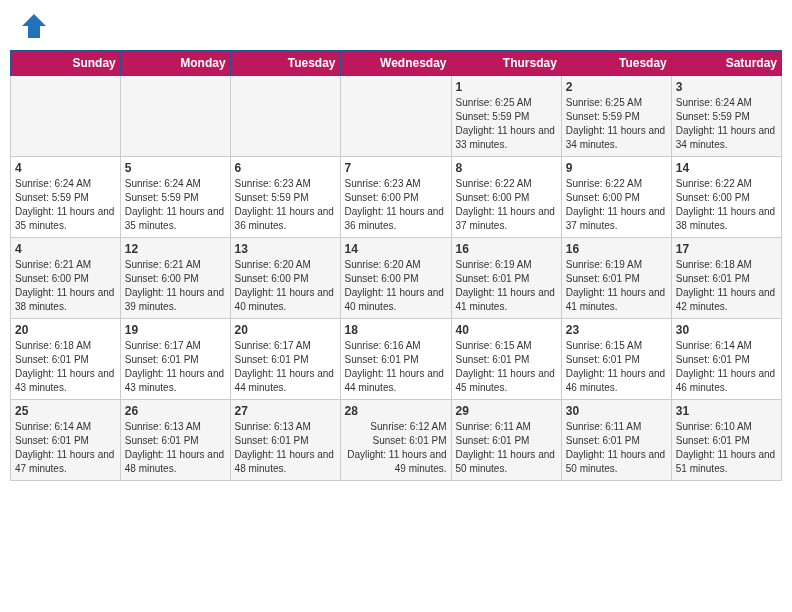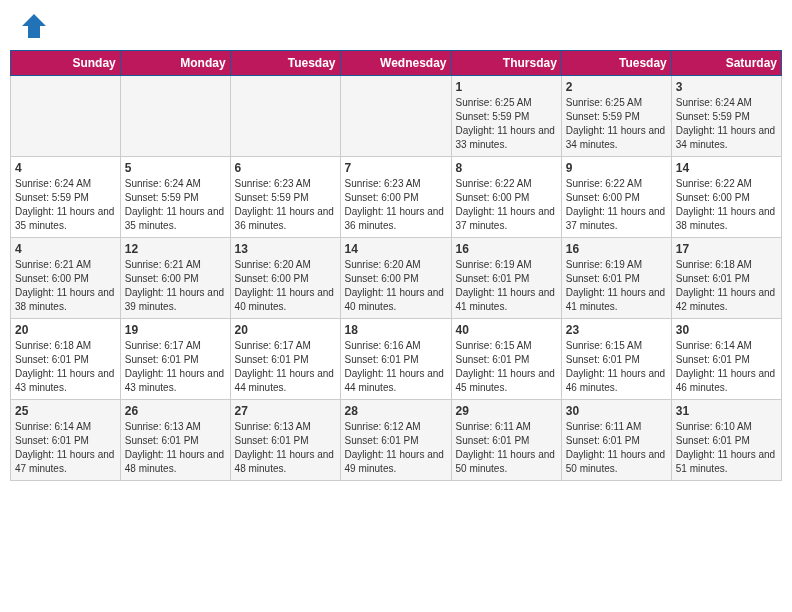--- a/index.html
+++ b/index.html
@@ -301,21 +301,21 @@
 Daylight: 11 hours and 48 minutes.</div>
         </td>
         <td>
           <span class="day-number">27</span>
           <div class="day-info" style="white-space: pre-line;">Sunrise: 6:13 AM
 Sunset: 6:01 PM
 Daylight: 11 hours and 48 minutes.</div>
         </td>
         <td>
           <span class="day-number">28</span>
-          <div class="day-info" style="white-space: pre-line;">Sunrise: 6:12 AM
+          <div class="day-info" style="white-space: pre-line; text-align: right;">Sunrise: 6:12 AM
 Sunset: 6:01 PM
 Daylight: 11 hours and 49 minutes.</div>
         </td>
         <td>
           <span class="day-number">29</span>
           <div class="day-info" style="white-space: pre-line;">Sunrise: 6:11 AM
 Sunset: 6:01 PM
 Daylight: 11 hours and 50 minutes.</div>
         </td>
         <td>

